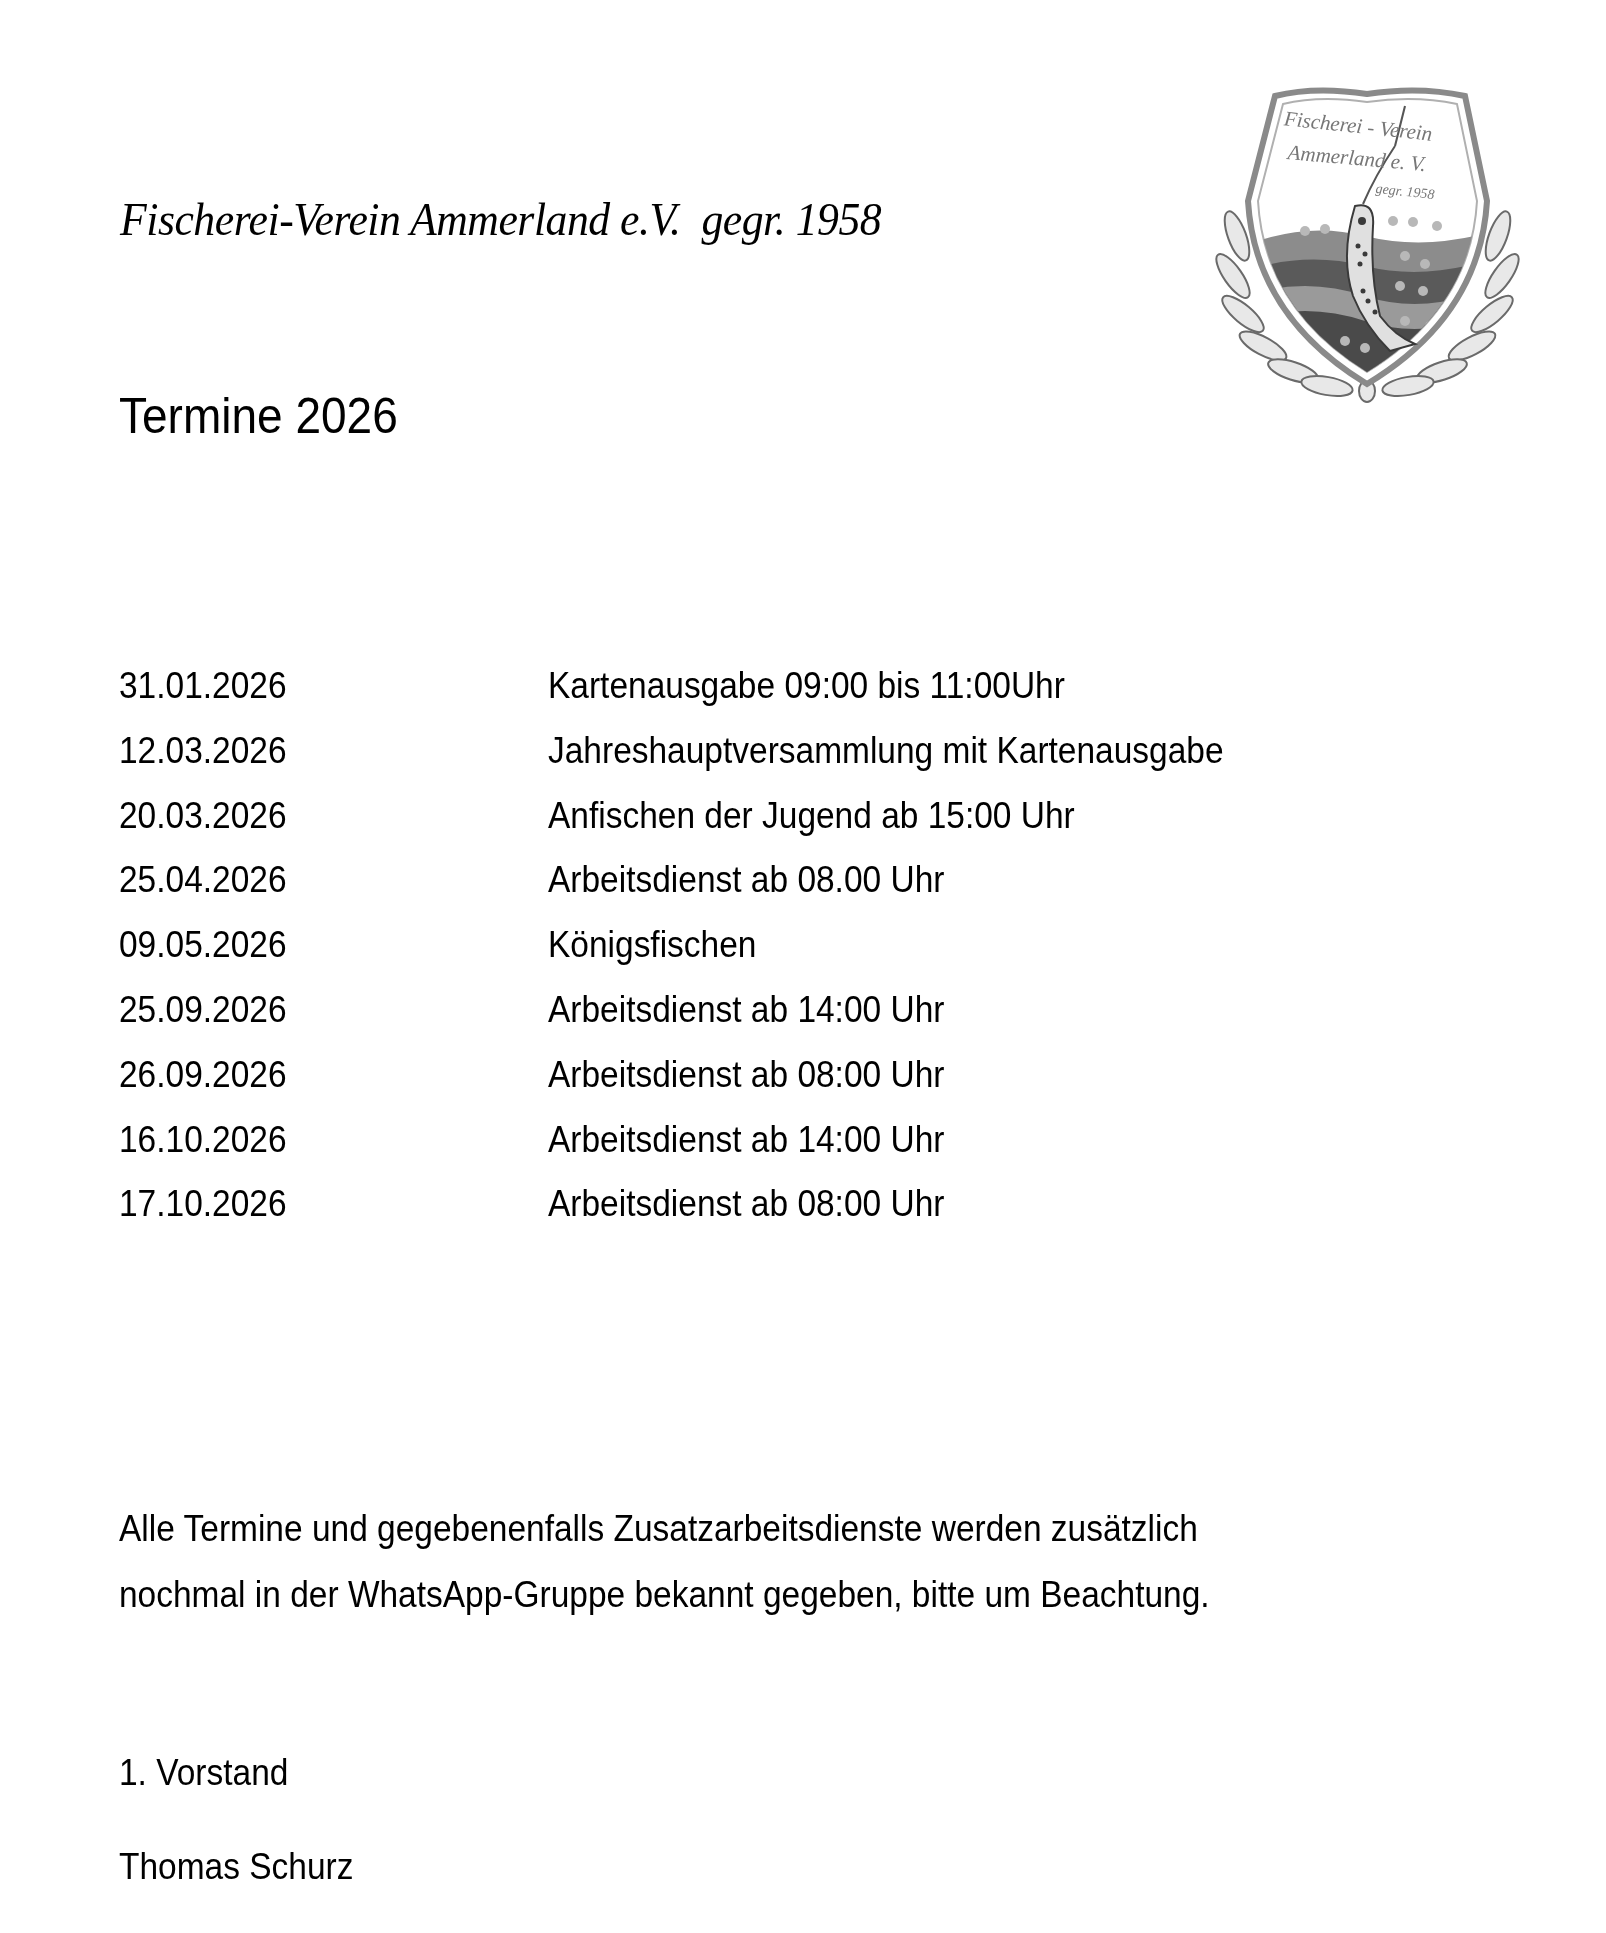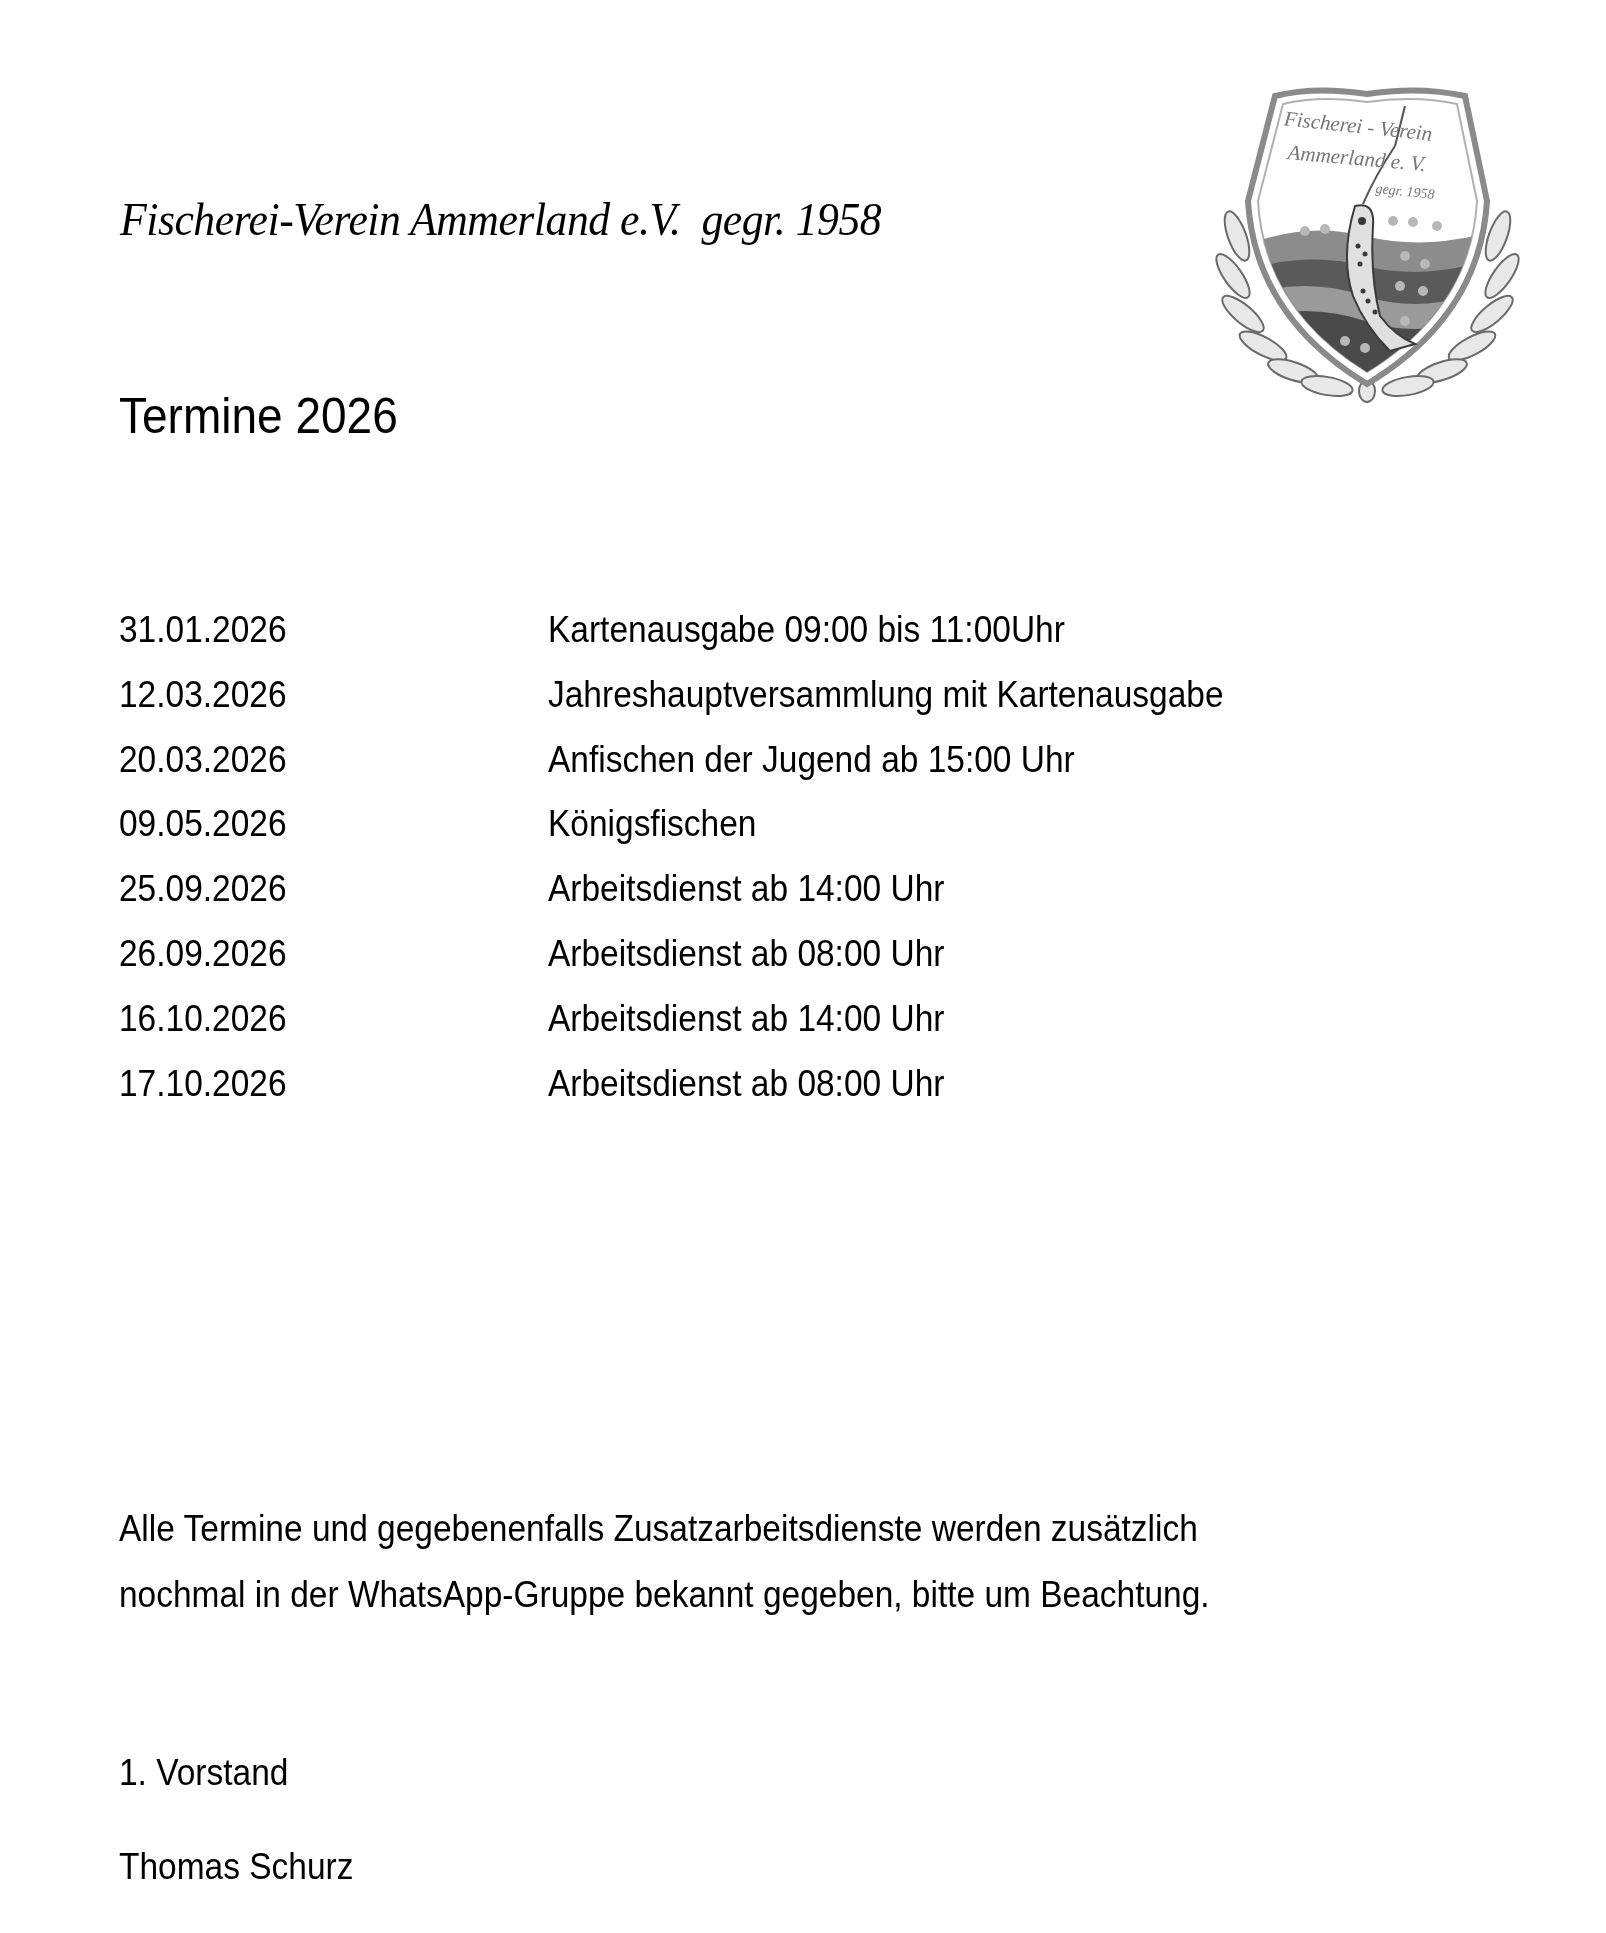--- a/index.html
+++ b/index.html
@@ -1,20 +1,20 @@
 <!DOCTYPE html>
 <html><head>
 <meta charset="utf-8">
 <style>
   html, body { margin: 0; padding: 0; background: #ffffff; }
   body { width: 1606px; height: 1933px; position: relative; overflow: hidden; color: #000; font-family: "Liberation Sans", "DejaVu Sans", sans-serif; }
   .club-title { position: absolute; left: 120px; top: 193px; font-family: "Liberation Serif", "DejaVu Serif", serif; font-style: italic; font-size: 46px; letter-spacing: -0.5px; white-space: pre; transform: scaleX(0.95); transform-origin: left; }
   .page-title { position: absolute; left: 119px; top: 387px; font-size: 50px; transform: scaleX(0.92); transform-origin: left; }
   .logo { position: absolute; left: 1215px; top: 86px; width: 305px; height: 320px; }
-  .events { position: absolute; left: 119px; top: 605px; width: 1300px; }
+  .events { position: absolute; left: 119px; top: 661px; width: 1300px; }
   .event-row { position: relative; height: 64.8px; font-size: 36px; line-height: 50px; }
   .event-date { position: absolute; left: 0; top: 0; white-space: nowrap; transform: scaleX(0.93); transform-origin: left; }
   .event-desc { position: absolute; left: 429px; top: 0; white-space: nowrap; transform: scaleX(0.93); transform-origin: left; }
   .note { position: absolute; left: 119px; top: 1496px; font-size: 36px; line-height: 66px; transform: scaleX(0.93); transform-origin: left; white-space: nowrap; }
   .role { position: absolute; left: 119px; top: 1752px; font-size: 36px; transform: scaleX(0.93); transform-origin: left; white-space: nowrap; }
   .signer { position: absolute; left: 119px; top: 1846px; font-size: 36px; transform: scaleX(0.93); transform-origin: left; white-space: nowrap; }
 </style>
 </head>
 <body>
 
@@ -95,20 +95,24 @@
     </div>
   <div class="event-row">
       <span class="event-date">12.03.2026</span>
       <span class="event-desc">Jahreshauptversammlung mit Kartenausgabe</span>
     </div>
   <div class="event-row">
       <span class="event-date">20.03.2026</span>
       <span class="event-desc">Anfischen der Jugend ab 15:00 Uhr</span>
     </div>
   <div class="event-row">
+      <span class="event-date">25.04.2026</span>
+      <span class="event-desc">Arbeitsdienst ab 08.00 Uhr</span>
+    </div>
+  <div class="event-row">
       <span class="event-date">09.05.2026</span>
       <span class="event-desc">Königsfischen</span>
     </div>
   <div class="event-row">
       <span class="event-date">25.09.2026</span>
       <span class="event-desc">Arbeitsdienst ab 14:00 Uhr</span>
     </div>
   <div class="event-row">
       <span class="event-date">26.09.2026</span>
       <span class="event-desc">Arbeitsdienst ab 08:00 Uhr</span>

